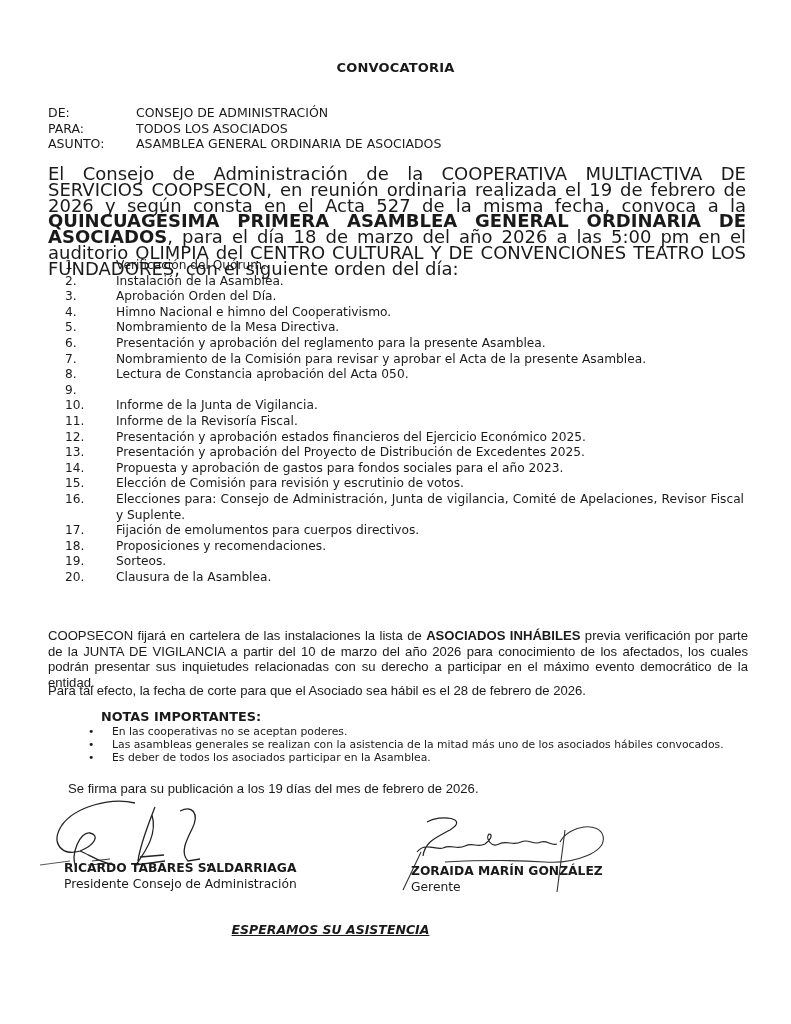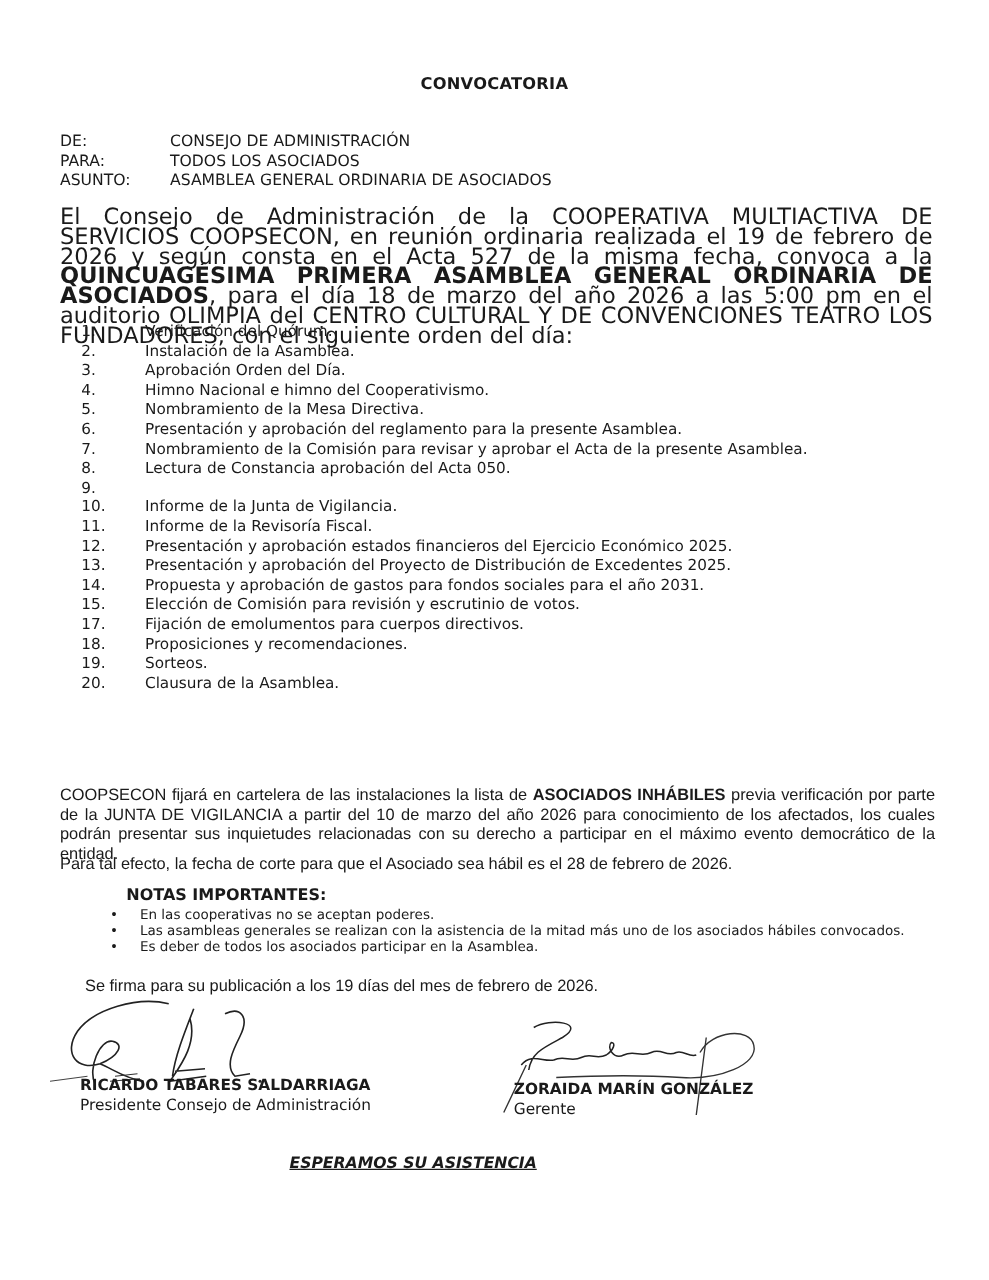--- a/index.html
+++ b/index.html
@@ -124,25 +124,29 @@
       <div class="agenda-item">
         <span class="agenda-num">12.</span>
         <span class="agenda-text">Presentación y aprobación estados financieros del Ejercicio Económico 2025.</span>
       </div>
       <div class="agenda-item">
         <span class="agenda-num">13.</span>
         <span class="agenda-text">Presentación y aprobación del Proyecto de Distribución de Excedentes 2025.</span>
       </div>
       <div class="agenda-item">
         <span class="agenda-num">14.</span>
-        <span class="agenda-text">Propuesta y aprobación de gastos para fondos sociales para el año 2031.</span>
+        <span class="agenda-text">Propuesta y aprobación de gastos para fondos sociales para el año 2023.</span>
       </div>
       <div class="agenda-item">
         <span class="agenda-num">15.</span>
         <span class="agenda-text">Elección de Comisión para revisión y escrutinio de votos.</span>
+      </div>
+      <div class="agenda-item">
+        <span class="agenda-num">16.</span>
+        <span class="agenda-text">Elecciones para: Consejo de Administración, Junta de vigilancia, Comité de Apelaciones, Revisor Fiscal y Suplente.</span>
       </div>
       <div class="agenda-item">
         <span class="agenda-num">17.</span>
         <span class="agenda-text">Fijación de emolumentos para cuerpos directivos.</span>
       </div>
       <div class="agenda-item">
         <span class="agenda-num">18.</span>
         <span class="agenda-text">Proposiciones y recomendaciones.</span>
       </div>
       <div class="agenda-item">

